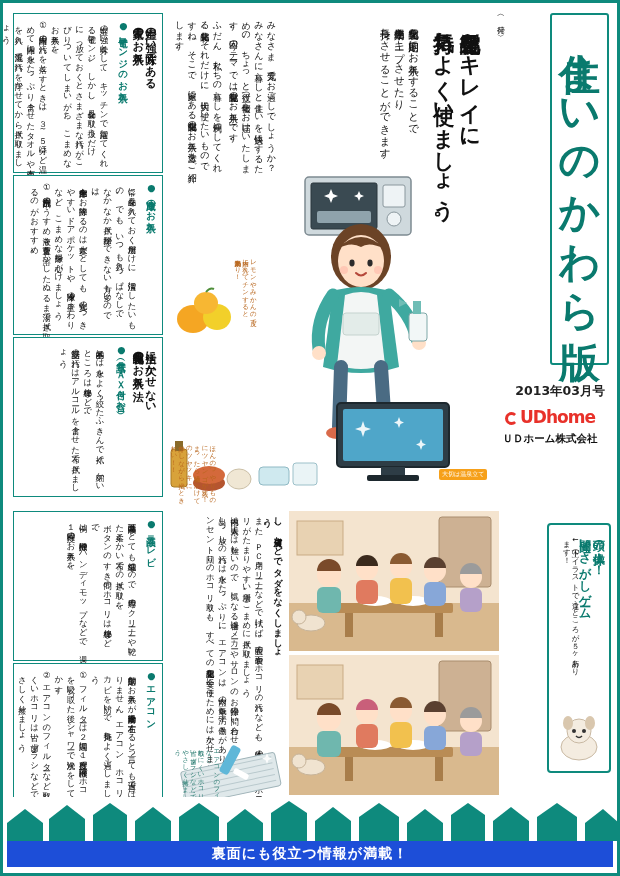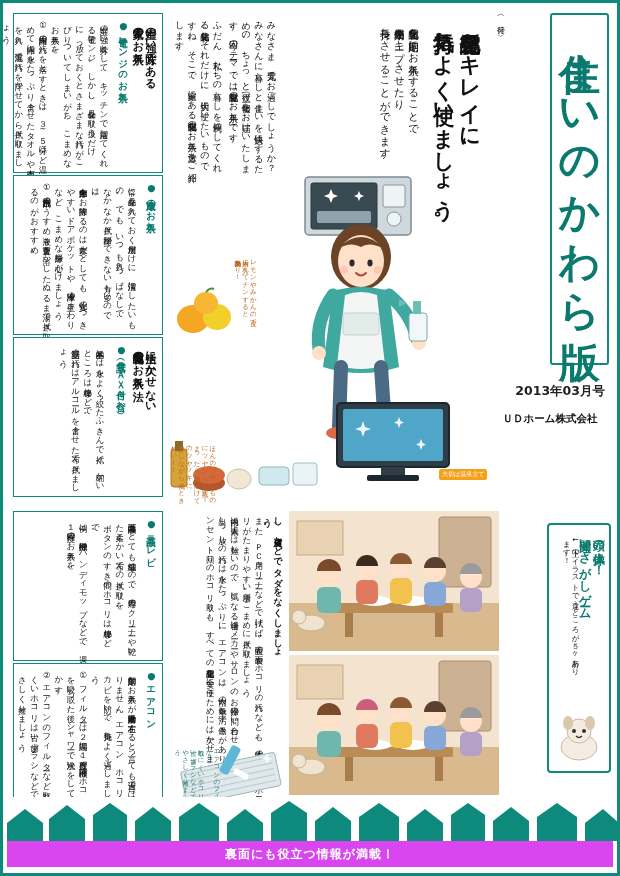--- a/index.html
+++ b/index.html
@@ -79,22 +79,22 @@
     border:1px solid #0e8a7d;
     background:#fff;
   }
   .box-title {
     font-size:11px; font-weight:bold; color:#111;
   }
   .body-v { font-size:8.4px; color:#111; line-height:1.45; }
   
   .banner {
     position:absolute; left:4px; right:4px; bottom:6px; height:26px;
-    background:#d946ef; color:#fff; display:flex; align-items:center; justify-content:center;
-    font-size:12px; font-weight:bold; letter-spacing:1px;
+    background:#1d4ed8; color:#fff; display:flex; align-items:center; justify-content:center;
+    font-size:14px; font-weight:bold; letter-spacing:1px;
   }
   .skyline {
     position:absolute; left:4px; right:4px; bottom:32px; height:44px;
     background:#ffffff;
   }
   
   .game-panel {
     position:absolute; right:6px; top:520px; width:64px; height:250px;
     border:2px solid #0e8a7d; border-radius:4px;
     background:#fff;
@@ -120,20 +120,23 @@
 </head>
 <body>
 
 <div class="page">
 
   <div class="masthead">
     <div class="mast-pub v" style="right:108px;top:4px;height:60px;">〈 発行 〉</div>
     <div class="mast-title v">住まいのかわら版</div>
     <div class="mast-issue" style="right:8px;top:376px;">2013年03月号</div>
     <div class="logo-box">
+      <div class="logo-mark">
+        <span class="logo-swirl"></span><span>UDhome</span>
+      </div>
       <div class="logo-sub">ＵＤホーム株式会社</div>
     </div>
   </div>
 
   <div class="headline v">電化製品をキレイに、
 気持ちよく使いましょう。</div>
   <div class="sub-lead v">電化製品を定期的にお手入れすることで、
 使用効率をキープさせたり、
 長持ちさせることができます。</div>
 

